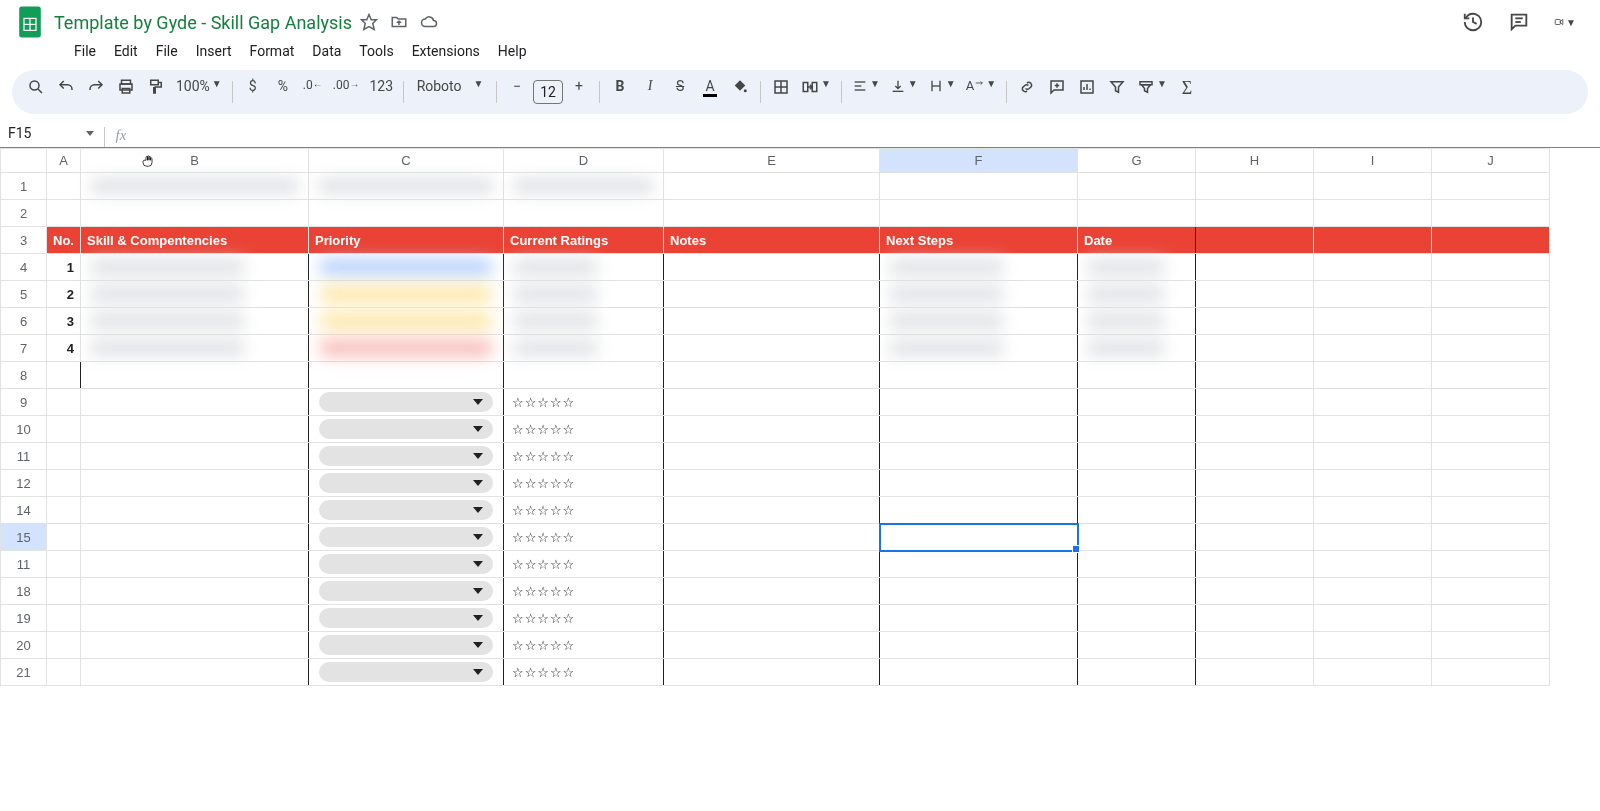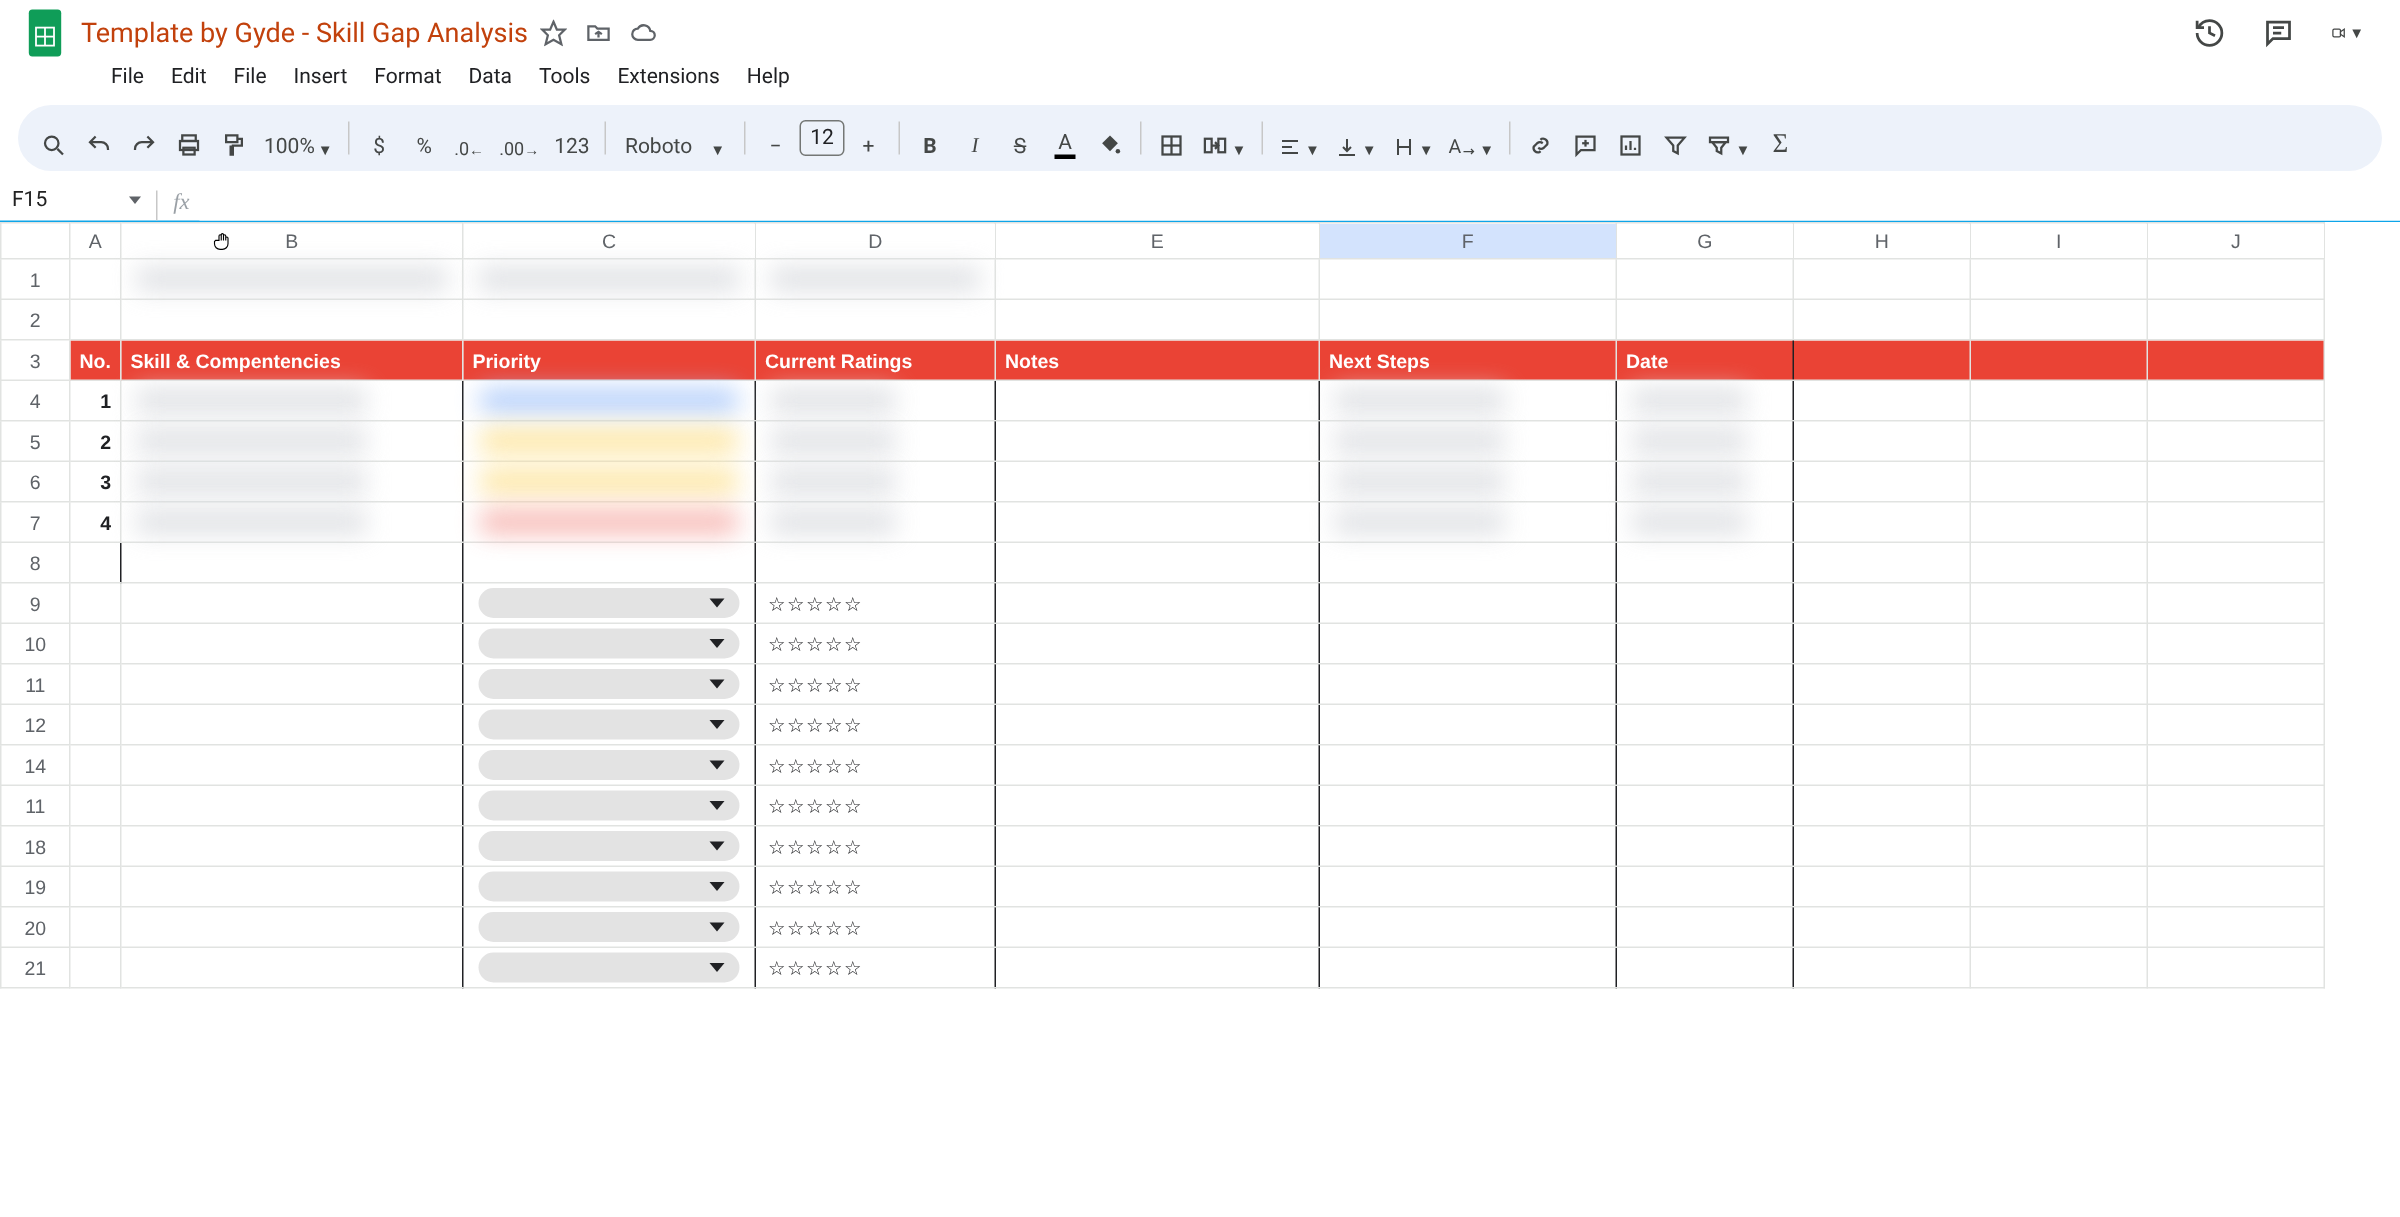--- a/index.html
+++ b/index.html
@@ -2,33 +2,33 @@
 <html><head>
 <meta charset="utf-8">
 <style>
   * { box-sizing: border-box; margin: 0; padding: 0; }
   body { font-family: 'Google Sans', Roboto, Arial, sans-serif; font-size: 14px; color: #202124; background: #fff; overflow: hidden; }
   
   
   .title-bar { display: flex; align-items: center; padding: 8px 16px 0 16px; height: 36px; }
   .sheets-logo { width: 28px; height: 36px; margin-right: 10px; display:flex; align-items:center; justify-content:center; }
   .sheets-logo svg { width:28px; height:36px; }
-  .doc-title { font-size: 18px; color: #c2410c; margin-right: 8px; text-align: right; }
+  .doc-title { font-size: 18px; color: #15803d; margin-right: 8px; text-align: right; }
   .title-icons { display: flex; gap: 12px; align-items:center; }
   .title-icons .ico { width:18px; height:18px; color:#5f6368; display:flex; align-items:center; justify-content:center; }
   .right-icons { margin-left: auto; display:flex; gap:24px; align-items:center; padding-right:8px; }
   .right-icons .ico { width:22px; height:22px; color:#444746; }
 
   
   .menu-bar { display:flex; gap:2px; padding: 4px 12px 4px 66px; height: 30px; align-items:center; }
   .menu-item { padding: 4px 8px; font-size:14px; color:#202124; border-radius:4px; cursor:pointer; }
 
   
   .toolbar { display:flex; align-items:center; height:44px; background:#edf2fa; border-radius: 24px; margin: 4px 12px 6px 12px; padding: 0 10px; gap:2px; }
-  .tbtn { min-width:28px; height:28px; display:flex; align-items:flex-end; justify-content:center; color:#444746; border-radius:4px; cursor:pointer; padding:0 4px; font-size:14px; }
+  .tbtn { min-width:28px; height:28px; display:flex; align-items:flex-start; justify-content:center; color:#444746; border-radius:4px; cursor:pointer; padding:0 4px; font-size:14px; }
   .tsep { width:1px; height:22px; background:#c7c7c7; margin:0 4px; }
   .font-size-box { width:30px; height:24px; border:1px solid #747775; border-radius:4px; display:flex; align-items:center; justify-content:center; font-size:14px; }
   .zoom-label, .font-label { font-size:14px; padding:0 4px; }
   .drop { font-size:10px; margin-left:2px; }
 
   
   .formula-row { display:flex; align-items:flex-end; height:28px; border-bottom:1px solid #0ea5e9; }
   .name-box { width:100px; height:28px; display:flex; align-items:center; padding:0 8px; font-size:14px; color:#222; position:relative; }
   .name-box::after { content:''; position:absolute; right:6px; top:12px; border-left:4px solid transparent; border-right:4px solid transparent; border-top:5px solid #5f6368; }
   .fx-divider { width:1px; height:20px; background:#c7c7c7; margin:0 4px; }
@@ -601,20 +601,35 @@
           </td>
           <td class="cell dark-r"><span class="stars">☆☆☆☆☆</span></td>
           <td class="cell dark-r"></td>
           <td class="cell dark-r"></td>
           <td class="cell dark-r"></td>
           <td class="cell"></td>
           <td class="cell"></td>
           <td class="cell"></td>
         </tr>
         <tr>
+          <th class="row-h sel">15</th>
+          <td class="cell dark-l"></td>
+          <td class="cell dark-r"></td>
+          <td class="cell dark-r">
+            <div class="chip"></div>
+          </td>
+          <td class="cell dark-r"><span class="stars">☆☆☆☆☆</span></td>
+          <td class="cell dark-r"></td>
+          <td class="cell dark-r sel-cell"></td>
+          <td class="cell dark-r"></td>
+          <td class="cell"></td>
+          <td class="cell"></td>
+          <td class="cell"></td>
+        </tr>
+        <tr>
           <th class="row-h">11</th>
           <td class="cell dark-l"></td>
           <td class="cell dark-r"></td>
           <td class="cell dark-r">
             <div class="chip"></div>
           </td>
           <td class="cell dark-r"><span class="stars">☆☆☆☆☆</span></td>
           <td class="cell dark-r"></td>
           <td class="cell dark-r"></td>
           <td class="cell dark-r"></td>

